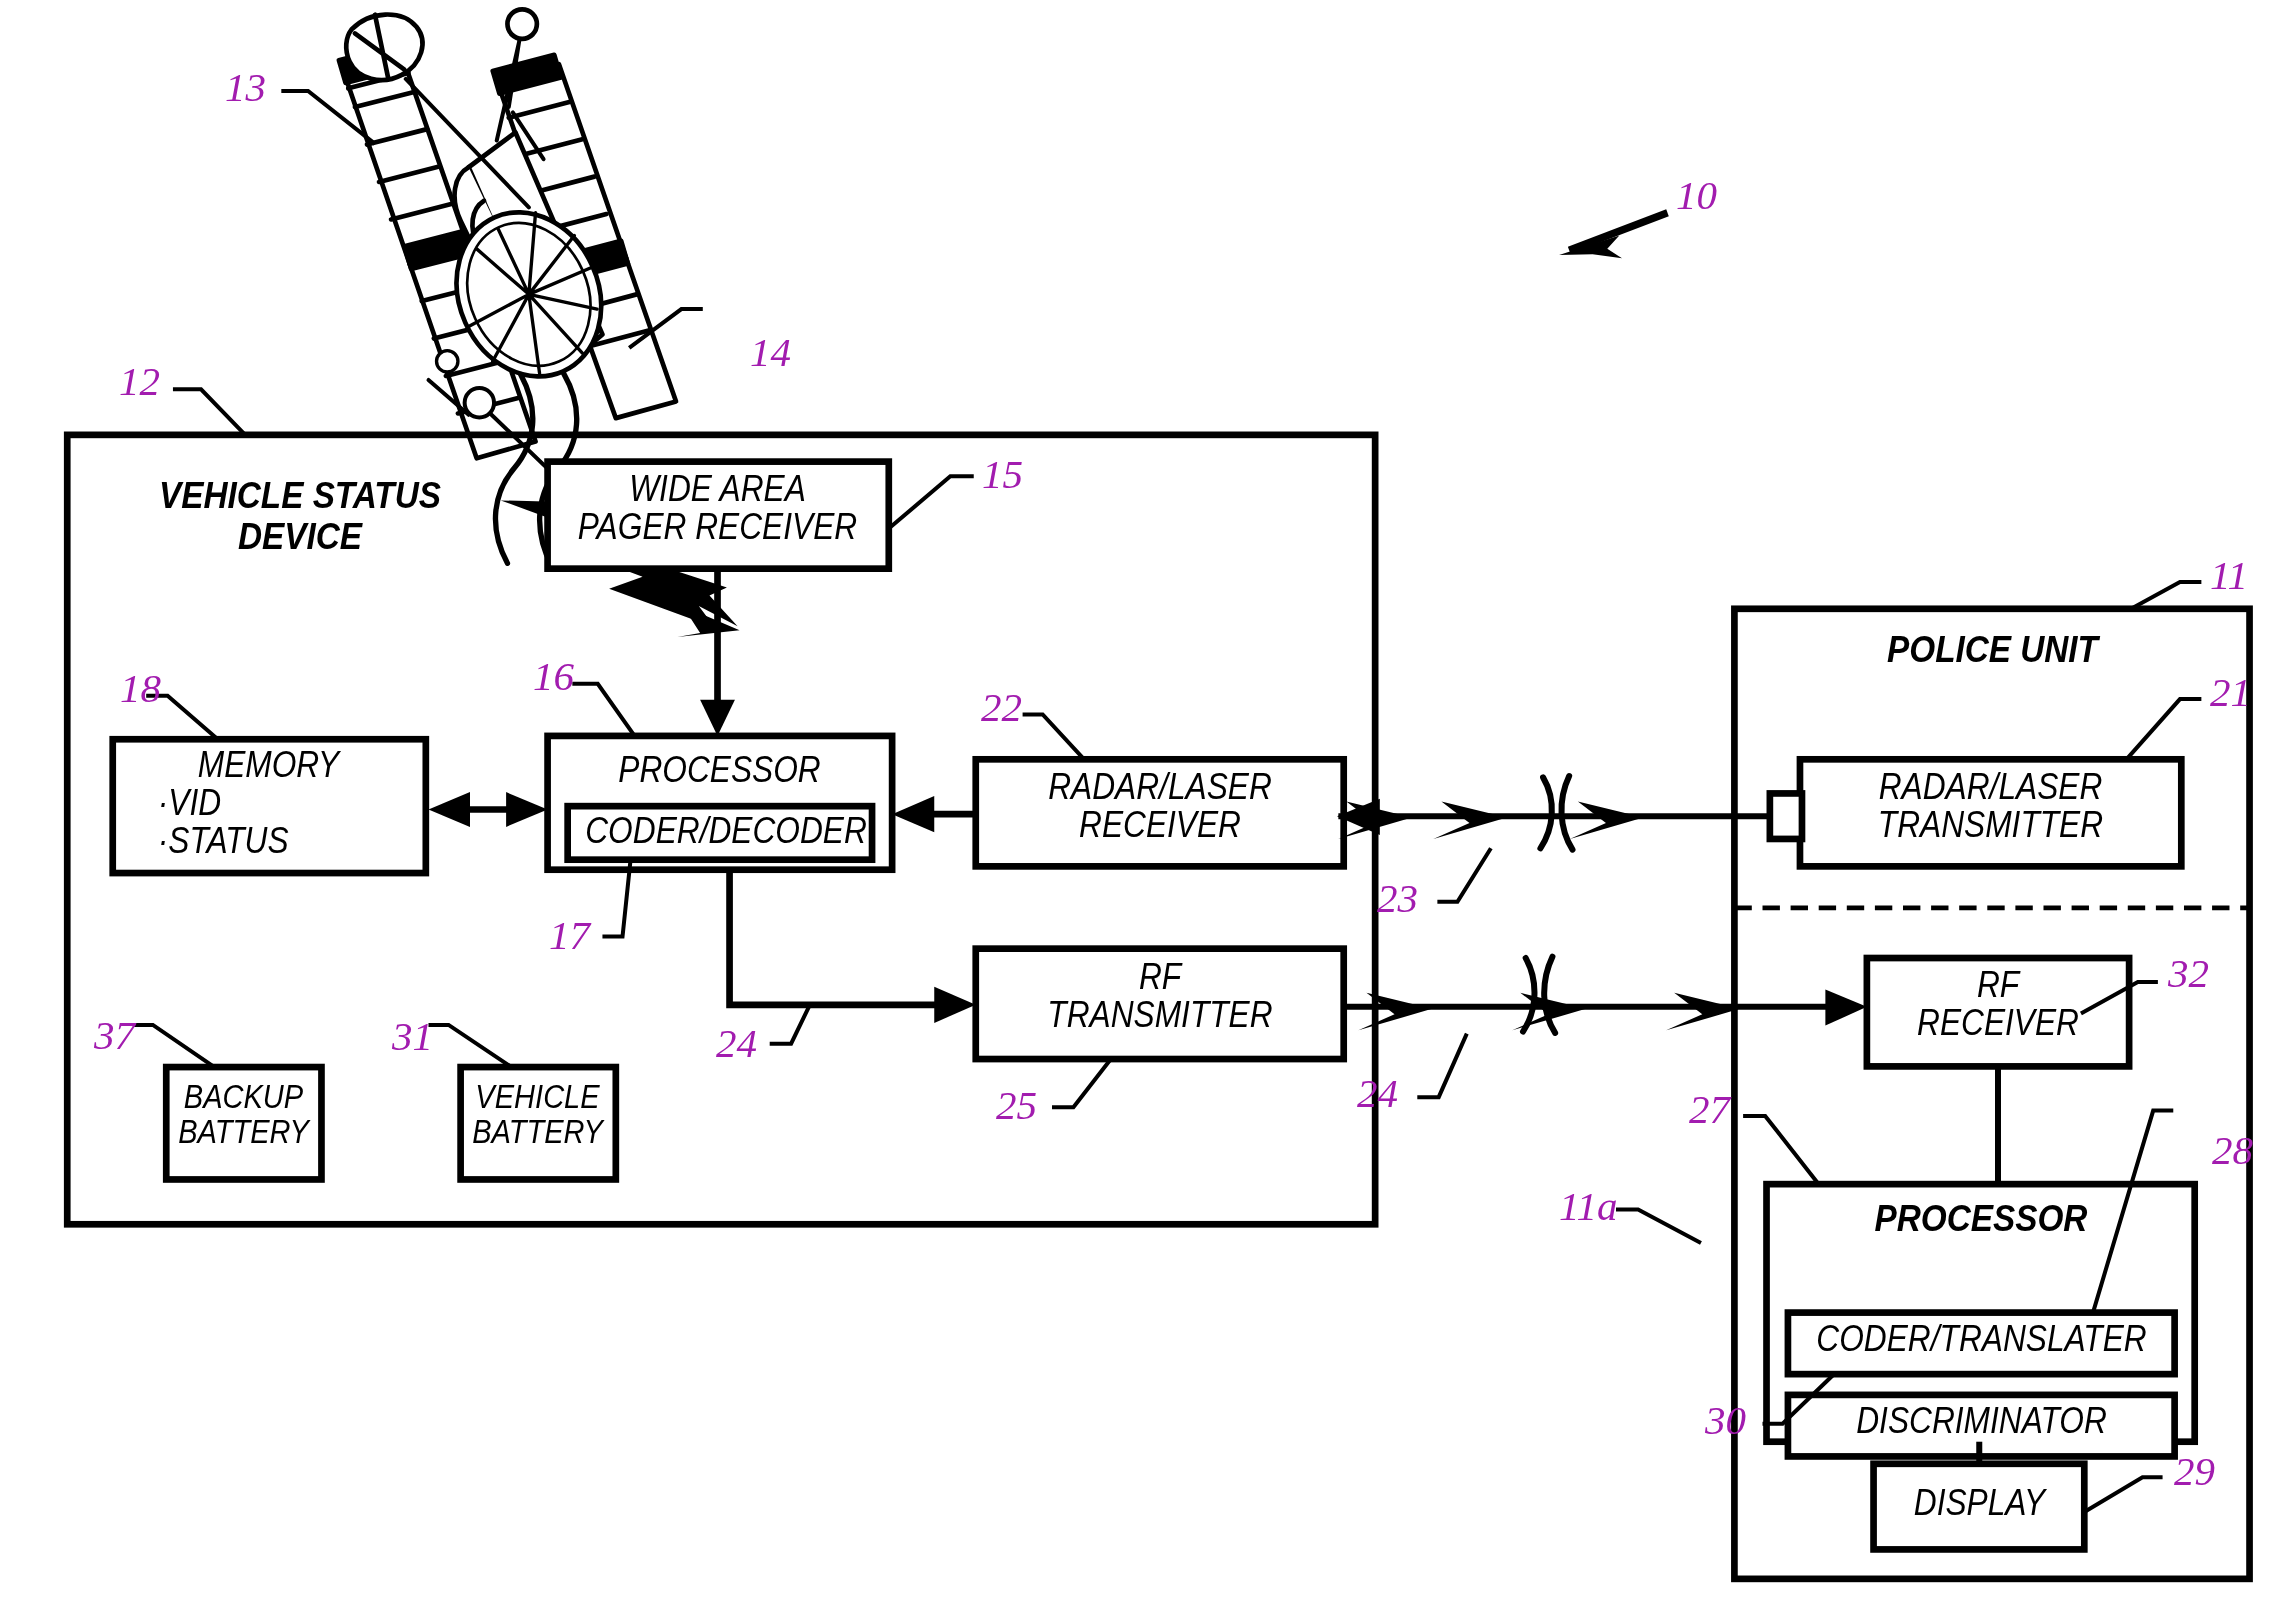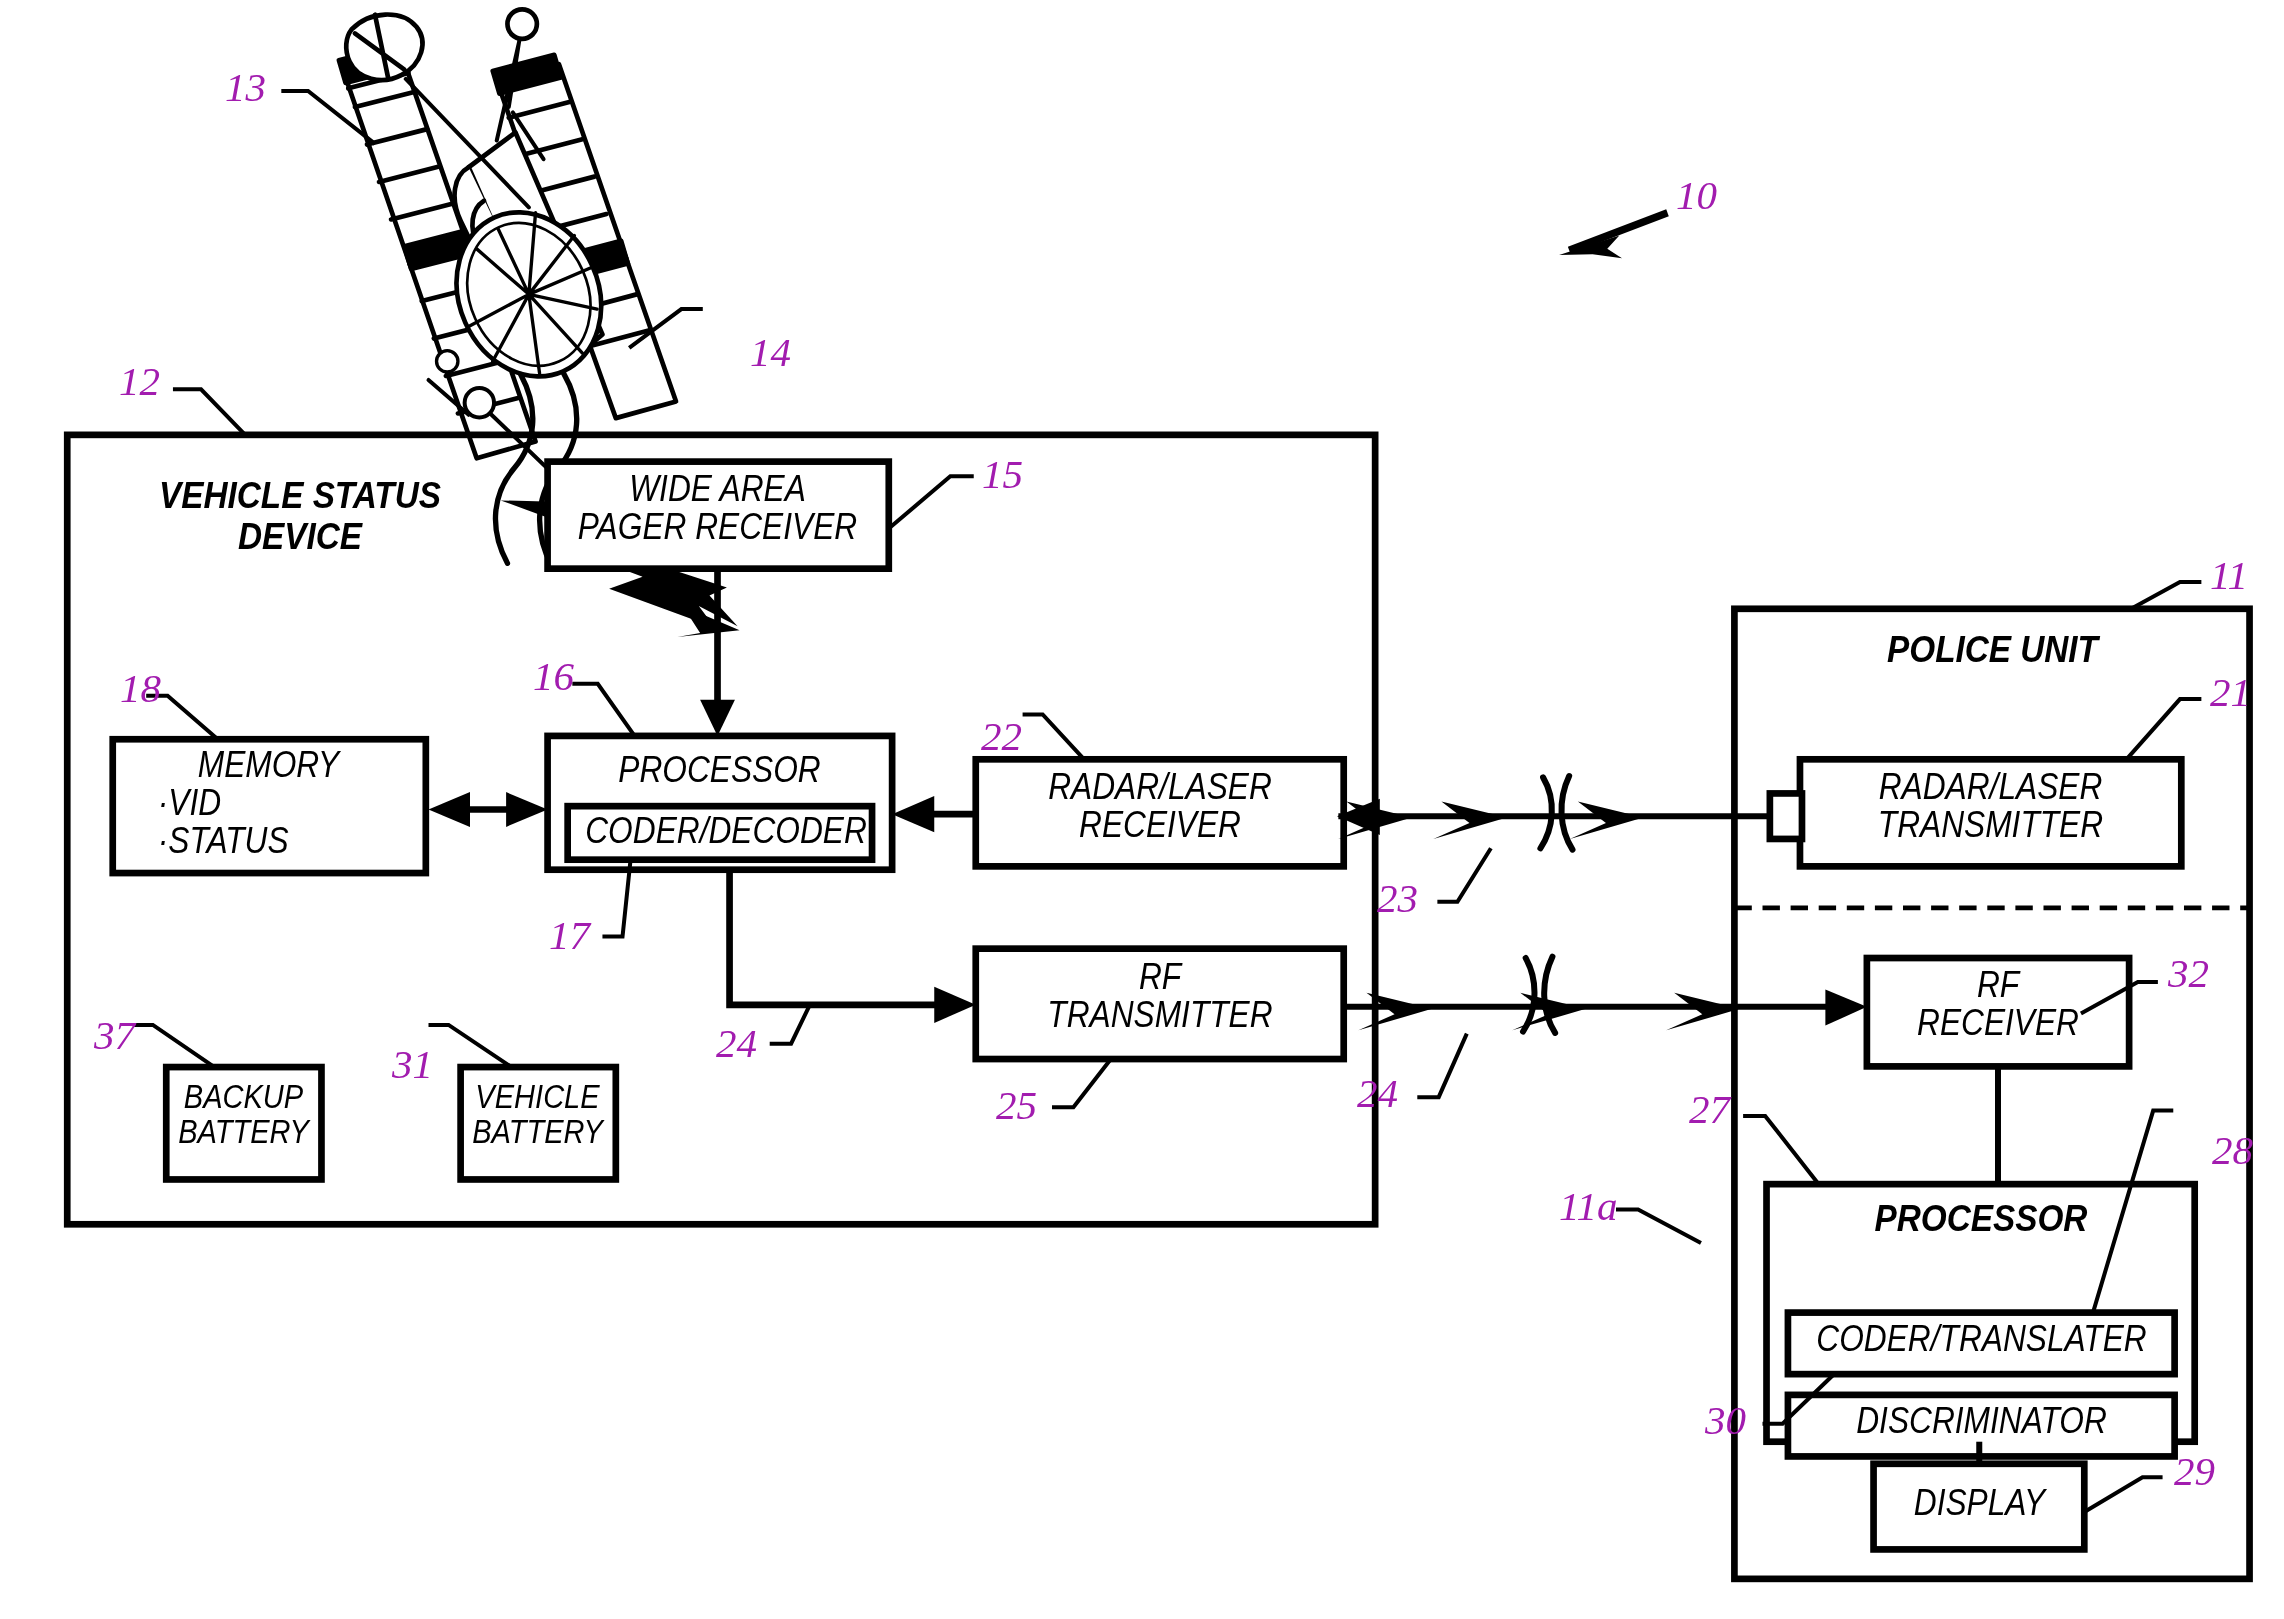--- a/index.html
+++ b/index.html
@@ -278,35 +278,35 @@
   <div class="memlist" style="left:112px; top:746px; width:313px;">MEMORY</div>
   <div class="memlist" style="left:139px; top:784px; width:313px; text-align:left;">·VID
 ·STATUS</div>
 
   <div class="refnum" style="left:533px; top:656px;">16</div>
   <div class="boxlabel" style="left:547px; top:751px; width:345px;">PROCESSOR</div>
 
   <div class="refnum" style="left:549px; top:915px;">17</div>
   <div class="boxlabel" style="left:567px; top:812px; width:304px;">CODER/DECODER</div>
 
-  <div class="refnum" style="left:981px; top:716px;">22</div>
+  <div class="refnum" style="left:981px; top:687px;">22</div>
   <div class="boxlabel" style="left:976px; top:768px; width:368px;">RADAR/LASER
 RECEIVER</div>
 
   <div class="refnum" style="left:716px; top:1023px;">24</div>
 
   <div class="refnum" style="left:996px; top:1085px;">25</div>
   <div class="boxlabel" style="left:976px; top:958px; width:368px;">RF
 TRANSMITTER</div>
 
   <div class="refnum" style="left:94px; top:998px;margin-top:17px;">37</div>
   <div class="boxlabel" style="left:166px; top:1080px; width:155px; font-size:33px;">BACKUP
 BATTERY</div>
 
-  <div class="refnum" style="left:392px; top:1044px;text-align:center;">31</div>
+  <div class="refnum" style="left:392px; top:1016px;text-align:center;">31</div>
   <div class="boxlabel" style="left:460px; top:1080px; width:155px; font-size:33px;">VEHICLE
 BATTERY</div>
 
   <div class="refnum" style="left:1377px; top:878px;">23</div>
   <div class="refnum" style="left:1357px; top:1073px;">24</div>
 
   <div class="refnum" style="left:2210px; top:555px;">11</div>
   <div class="unittitle" style="left:1735px; top:629px; width:515px;">POLICE UNIT</div>
 
   <div class="refnum" style="left:2210px; top:672px;">21</div>

